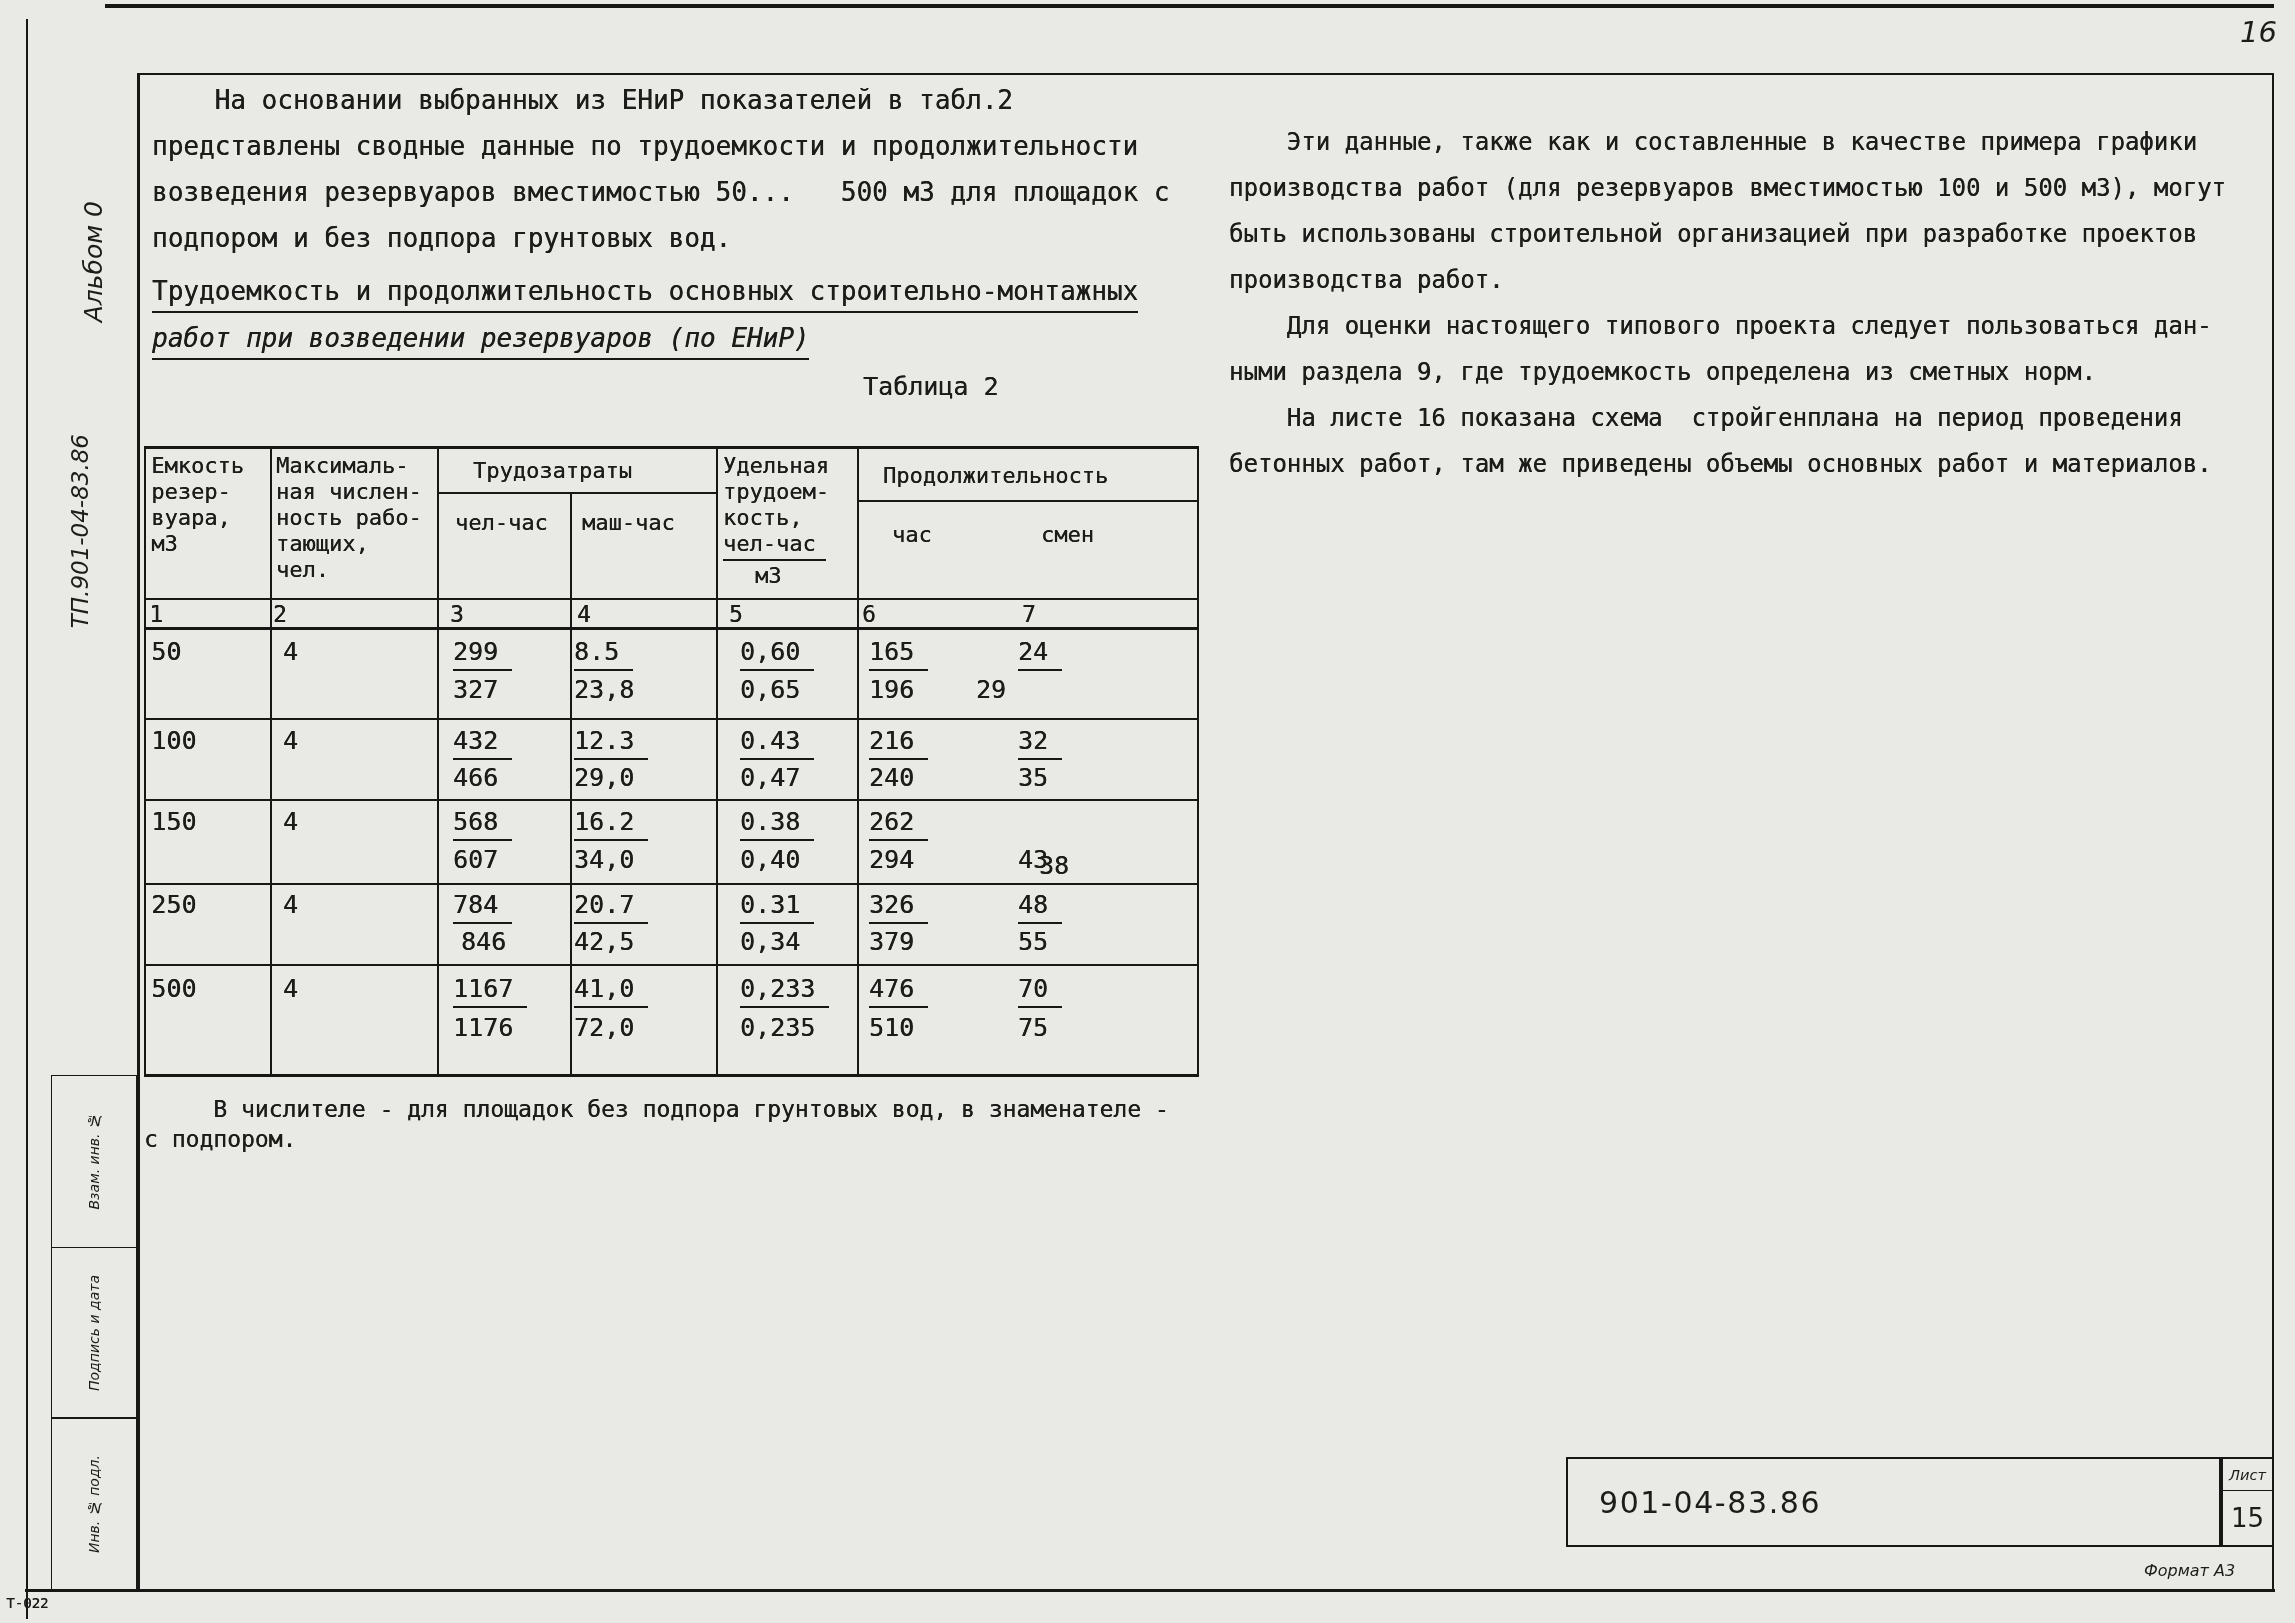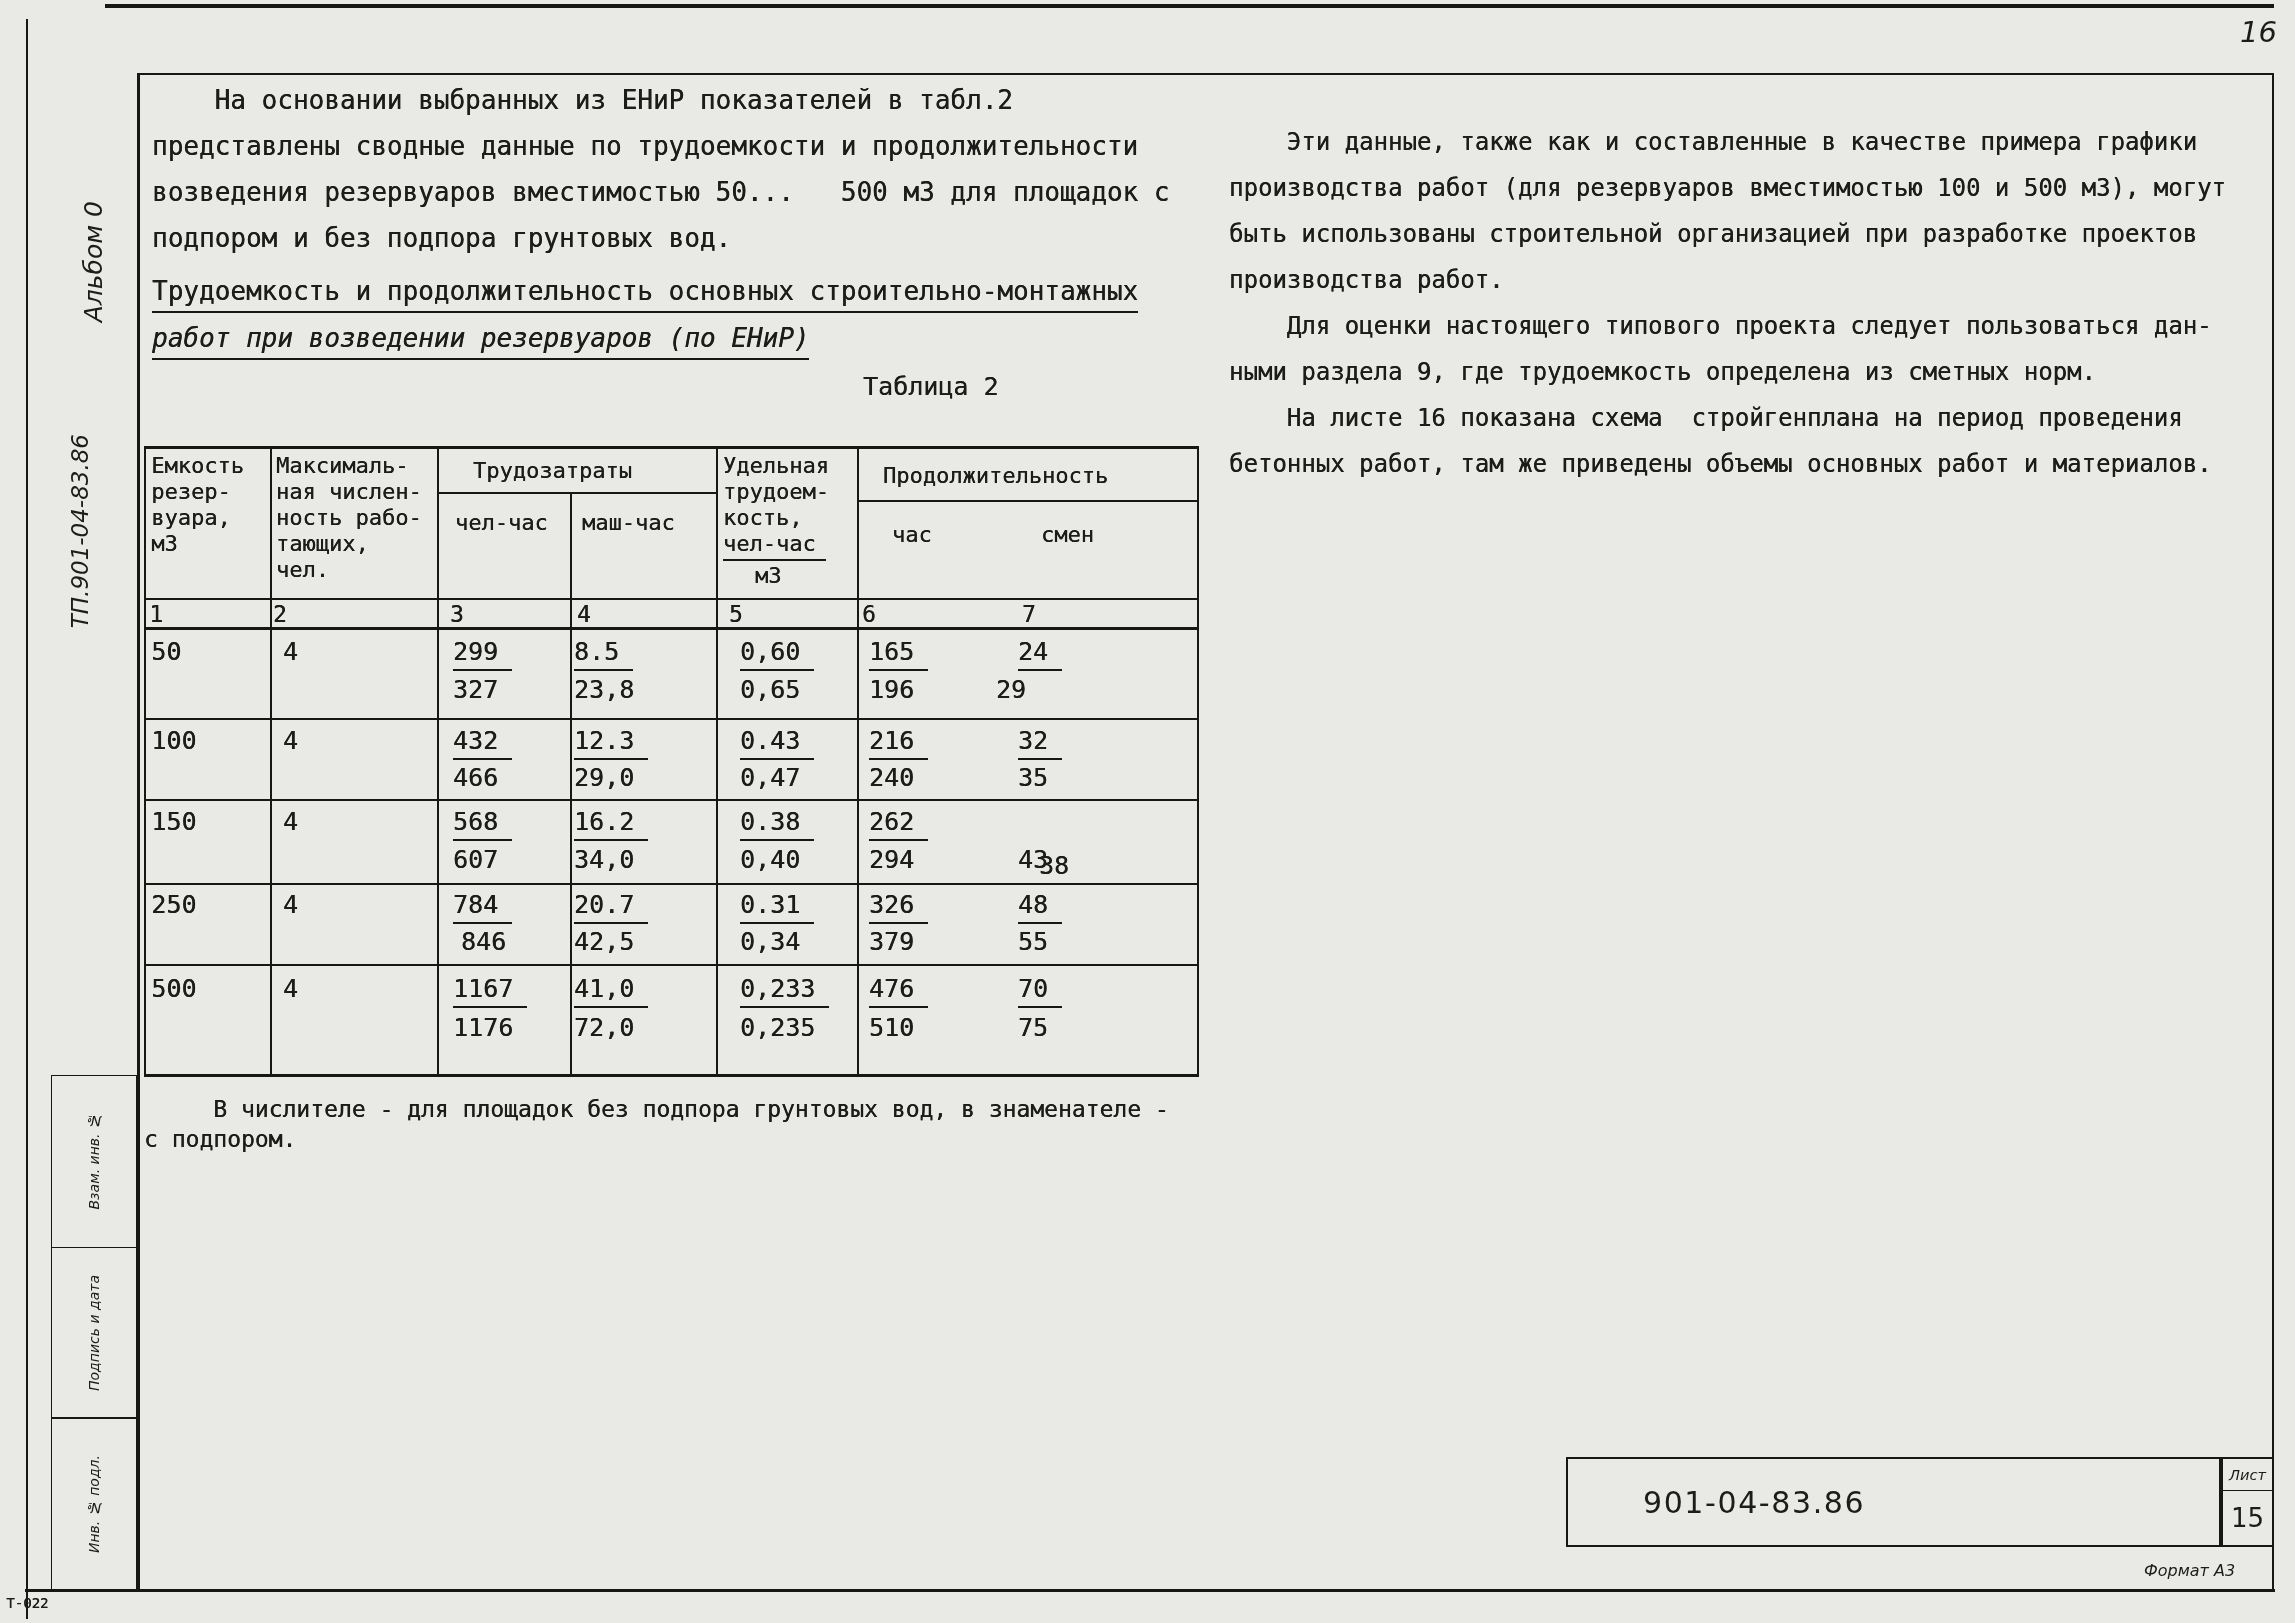--- a/index.html
+++ b/index.html
@@ -123,21 +123,21 @@
       <span class="cell" style="left:139px;top:7.3px;">4</span>
       <span class="cell" style="left:309px;top:7.3px;"><span class="u">299</span></span>
       <span class="cell" style="left:309px;top:45px;">327</span>
       <span class="cell" style="left:430px;top:7.3px;"><span class="u">8.5</span></span>
       <span class="cell" style="left:430px;top:45px;">23,8</span>
       <span class="cell" style="left:596px;top:7.3px;"><span class="u">0,60</span></span>
       <span class="cell" style="left:596px;top:45px;">0,65</span>
       <span class="cell" style="left:725px;top:7.3px;"><span class="u">165</span></span>
       <span class="cell" style="left:725px;top:45px;">196</span>
       <span class="cell" style="left:874px;top:7.3px;"><span class="u">24</span></span>
-      <span class="cell" style="left:852px;top:45px;text-align:center;">29</span>
+      <span class="cell" style="left:832px;top:45px;text-align:center;">29</span>
     </div>
 
     <div class="drow" style="top:274px;height:79px;">
       <span class="cell" style="left:7.3px;top:6.3px;">100</span>
       <span class="cell" style="left:139px;top:6.3px;">4</span>
       <span class="cell" style="left:309px;top:6.3px;"><span class="u">432</span></span>
       <span class="cell" style="left:309px;top:43px;">466</span>
       <span class="cell" style="left:430px;top:6.3px;"><span class="u">12.3</span></span>
       <span class="cell" style="left:430px;top:43px;">29,0</span>
       <span class="cell" style="left:596px;top:6.3px;"><span class="u">0.43</span></span>
@@ -200,21 +200,21 @@
   <div class="para" style="left:1229px;top:119px;font-size:24px;line-height:46px;">    Эти данные, также как и составленные в качестве примера графики
 производства работ (для резервуаров вместимостью 100 и 500 м3), могут
 быть использованы строительной организацией при разработке проектов
 производства работ.</div>
   <div class="para" style="left:1229px;top:303px;font-size:24px;line-height:46px;">    Для оценки настоящего типового проекта следует пользоваться дан-
 ными раздела 9, где трудоемкость определена из сметных норм.</div>
   <div class="para" style="left:1229px;top:395px;font-size:24px;line-height:46px;">    На листе 16 показана схема  стройгенплана на период проведения
 бетонных работ, там же приведены объемы основных работ и материалов.</div>
 
   <div class="tbox" style="left:1566px;top:1457px;width:655px;height:90px;display:flex;align-items:center;">
-    <span style="font-family:'DejaVu Sans',sans-serif;font-size:30px;letter-spacing:1.6px;padding-left:31px;margin-left:44px;">901-04-83.86</span>
+    <span style="font-family:'DejaVu Sans',sans-serif;font-size:30px;letter-spacing:1.6px;padding-left:31px;">901-04-83.86</span>
   </div>
   <div class="tbox" style="left:2221px;top:1457px;width:53px;height:90px;">
     <div style="height:32px;border-bottom:1.6px solid #171715;display:flex;align-items:center;justify-content:center;font-family:'DejaVu Sans',sans-serif;font-style:italic;font-size:14.6px;">Лист</div>
     <div style="height:54px;display:flex;align-items:center;justify-content:center;font-size:26px;font-family:'DejaVu Sans',sans-serif;">15</div>
   </div>
   <div class="abs hand" style="left:2144px;top:1561px;font-size:16px;">Формат А3</div>
 
 </div>
 
 

